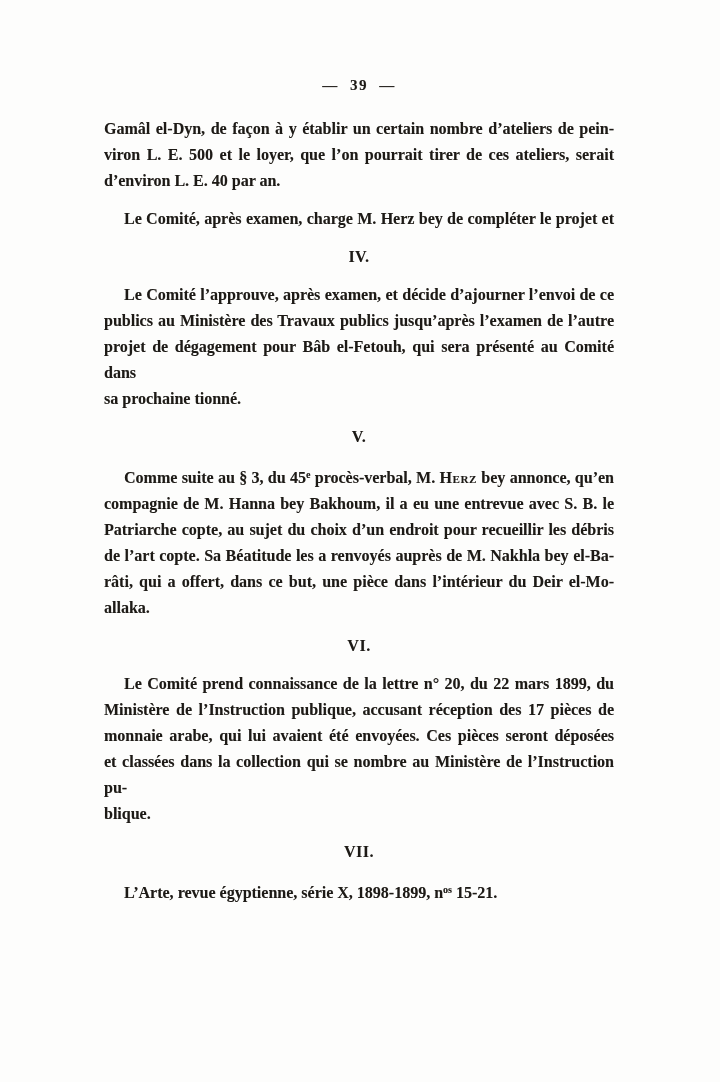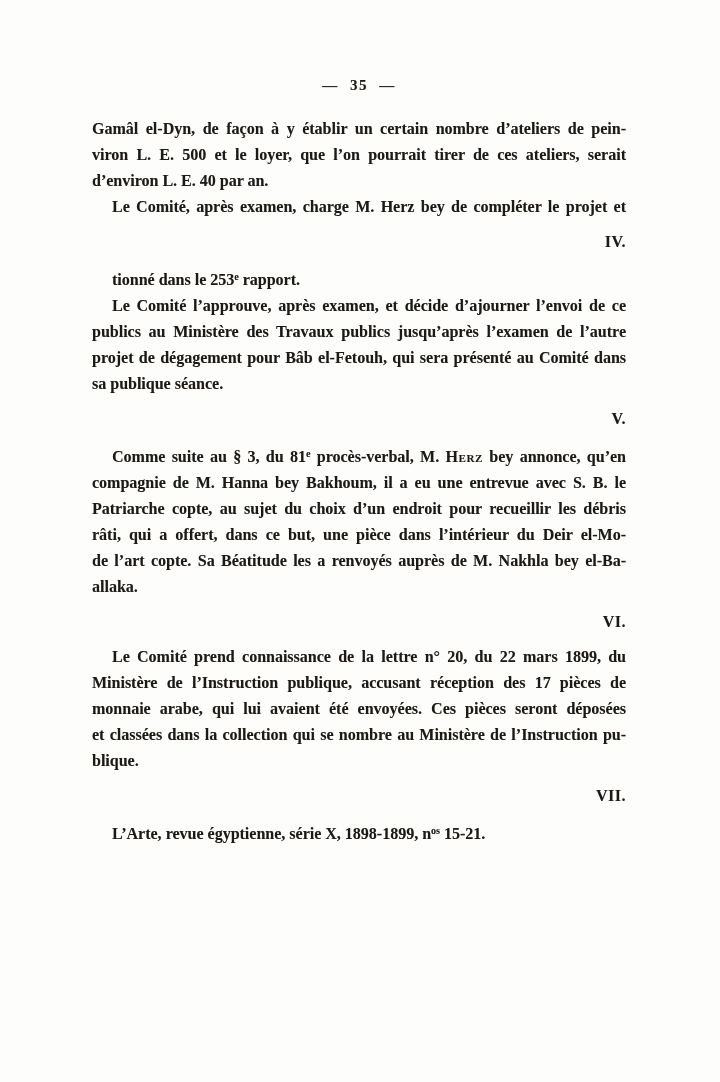--- a/index.html
+++ b/index.html
@@ -23,27 +23,27 @@
     text-shadow: 0.25px 0.25px 0 rgba(25, 22, 18, 0.35);
   }
   .page-number {
     text-align: center;
     font-size: 15px;
     letter-spacing: 1.5px;
     margin-bottom: 18px;
     word-spacing: 6px;
   }
   .section-heading {
-    text-align: right;
+    text-align: center;
     margin: 9px 0;
     font-size: 16px;
     letter-spacing: 0.5px;
   }
   .para {
-    margin: 0;
+    margin: 12px;
   }
   .line {
     width: 100%;
     text-align: justify;
     text-align-last: justify;
     white-space: normal;
   }
   .line.last {
     text-align: justify;
     text-align-last: left;
@@ -59,47 +59,46 @@
     font-size: 10px;
     vertical-align: 5px;
   }
   .it {
   }
 </style>
 </head>
 <body>
 
 <div class="page">
-  <div class="page-number">— 35 —</div>
+  <div class="page-number">— 39 —</div>
   <main>
       <div class="para">
         <div class="line"><span>Gamâl el-Dyn, de façon à y établir un certain nombre d’ateliers de pein-</span></div>
         <div class="line"><span>viron L. E. 500 et le loyer, que l’on pourrait tirer de ces ateliers, serait</span></div>
         <div class="line last"><span>d’environ L. E. 40 par an.</span></div>
       </div>
       <div class="para indent">
         <div class="line"><span>Le Comité, après examen, charge M. Herz bey de compléter le projet et</span></div>
       </div>
       <div class="section-heading">IV.</div>
       <div class="para indent">
-        <div class="line last"><span>tionné dans le 253</span><span class="sup">e</span><span> rapport.</span></div>
       </div>
       <div class="para indent">
         <div class="line"><span>Le Comité l’approuve, après examen, et décide d’ajourner l’envoi de ce</span></div>
         <div class="line"><span>publics au Ministère des Travaux publics jusqu’après l’examen de l’autre</span></div>
         <div class="line"><span>projet de dégagement pour Bâb el-Fetouh, qui sera présenté au Comité dans</span></div>
-        <div class="line last"><span>sa publique séance.</span></div>
+        <div class="line last"><span>sa prochaine tionné.</span></div>
       </div>
       <div class="section-heading">V.</div>
       <div class="para indent">
-        <div class="line"><span>Comme suite au § 3, du 81</span><span class="sup">e</span><span> procès-verbal, M. </span><span class="sc">Herz</span><span> bey annonce, qu’en</span></div>
+        <div class="line"><span>Comme suite au § 3, du 45</span><span class="sup">e</span><span> procès-verbal, M. </span><span class="sc">Herz</span><span> bey annonce, qu’en</span></div>
         <div class="line"><span>compagnie de M. Hanna bey Bakhoum, il a eu une entrevue avec S. B. le</span></div>
         <div class="line"><span>Patriarche copte, au sujet du choix d’un endroit pour recueillir les débris</span></div>
+        <div class="line"><span>de l’art copte. Sa Béatitude les a renvoyés auprès de M. Nakhla bey el-Ba-</span></div>
         <div class="line"><span>râti, qui a offert, dans ce but, une pièce dans l’intérieur du Deir el-Mo-</span></div>
-        <div class="line"><span>de l’art copte. Sa Béatitude les a renvoyés auprès de M. Nakhla bey el-Ba-</span></div>
         <div class="line last"><span>allaka.</span></div>
       </div>
       <div class="section-heading">VI.</div>
       <div class="para indent">
         <div class="line"><span>Le Comité prend connaissance de la lettre n° 20, du 22 mars 1899, du</span></div>
         <div class="line"><span>Ministère de l’Instruction publique, accusant réception des 17 pièces de</span></div>
         <div class="line"><span>monnaie arabe, qui lui avaient été envoyées. Ces pièces seront déposées</span></div>
         <div class="line"><span>et classées dans la collection qui se nombre au Ministère de l’Instruction pu-</span></div>
         <div class="line last"><span>blique.</span></div>
       </div>

